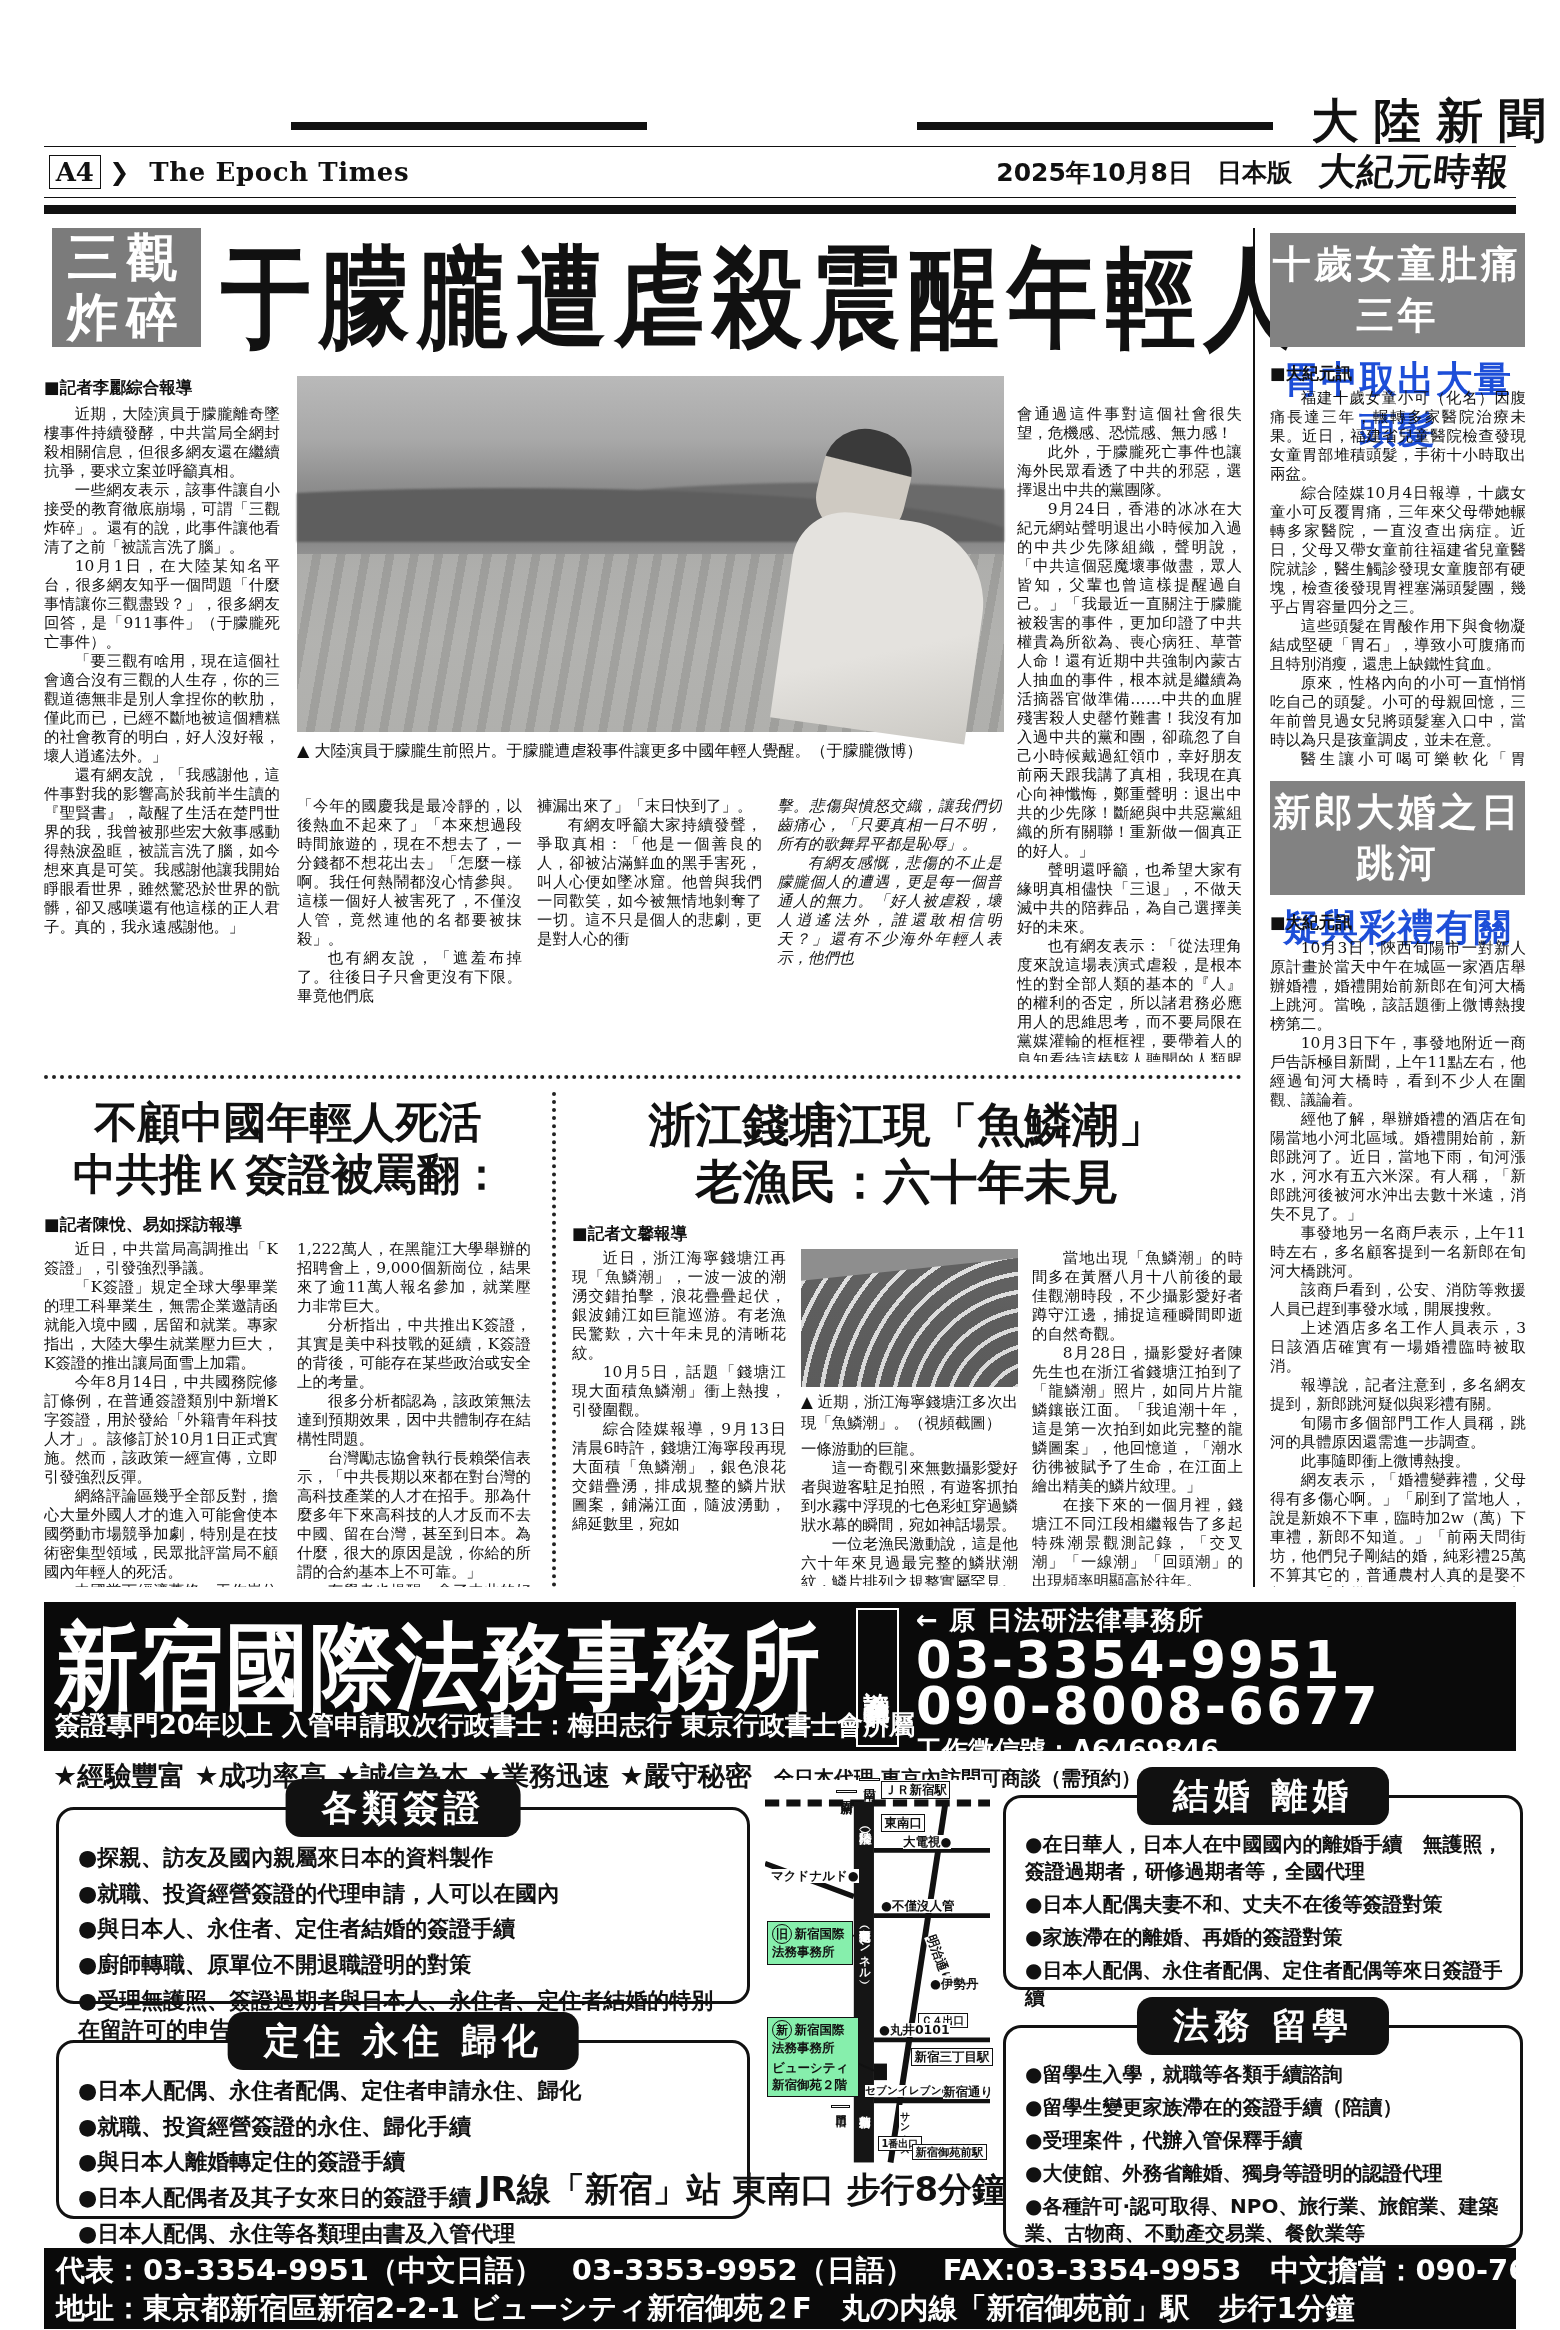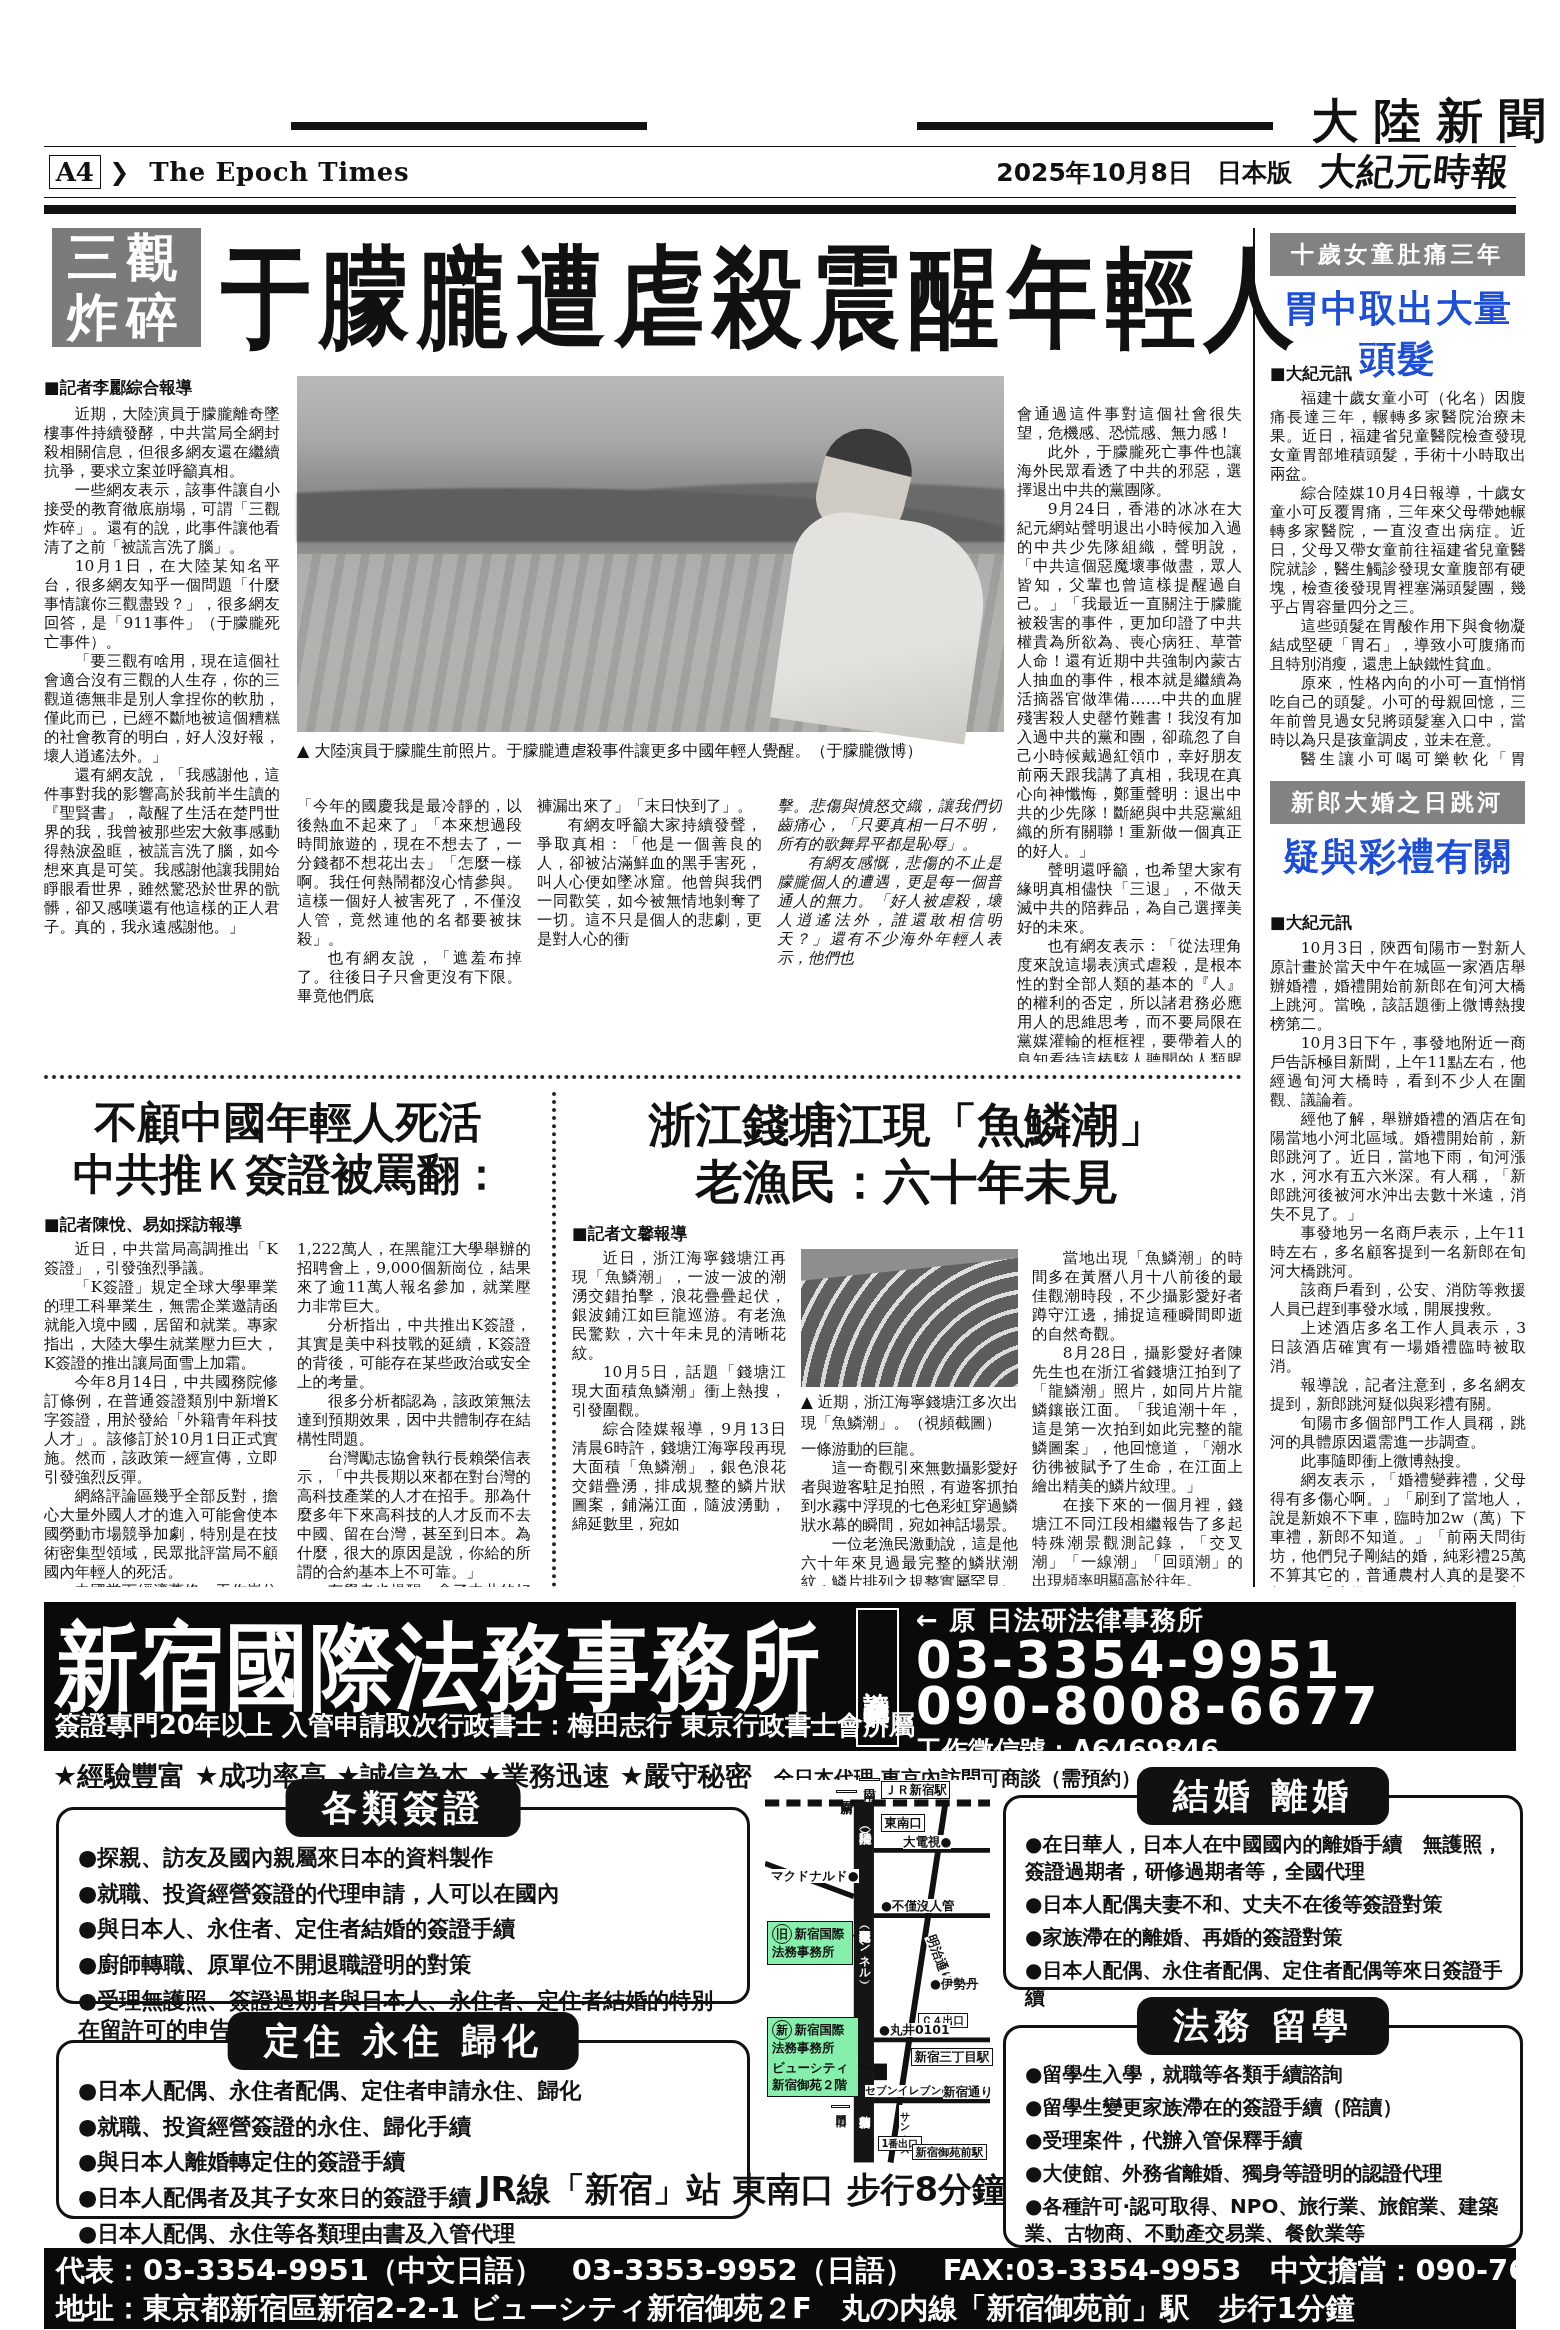--- a/index.html
+++ b/index.html
@@ -43,21 +43,21 @@
   .person .head{position:absolute;right:71px;top:0;width:89px;height:107px;border-radius:42px 42px 36px 36px;
      background:linear-gradient(180deg,#3a3a3a 0 34%,#cfcac2 35%);transform:rotate(14deg);}
   .person .body{position:absolute;right:0;top:89px;width:196px;height:214px;border-radius:53px 83px 0 0;
      background:linear-gradient(160deg,#e4e2de 0 60%,#cbc9c4);transform:rotate(8deg);}
   .caption{font-family:"DejaVu Sans",sans-serif;font-size:16px;line-height:24px;text-align:justify;}
   .vrule{position:absolute;width:1.8px;background:#111;}
   .dotrule-h{position:absolute;height:0;border-top:4.7px dotted #222;}
   .dotrule-v{position:absolute;width:0;border-left:4.7px dotted #222;}
   
   .graytitle{background:#828282;color:#fff;font-weight:bold;text-align:center;
-     font-size:23px;letter-spacing:3.6px;padding:6px 0;}
+     font-size:38px;letter-spacing:3.6px;padding:6px 0;}
   .blacksub{color:#1d4ed8;font-weight:900;text-align:center;font-size:37px;letter-spacing:1.2px;margin-top:8px;}
   
   .headline-sub{position:absolute;text-align:center;font-family:"DejaVu Sans",sans-serif;
      font-weight:900;line-height:1.22;}
   
   .photo-tide{position:absolute;left:801px;top:1249px;width:217px;height:138px;overflow:hidden;
      background:linear-gradient(180deg,#8e8e8e 0 30%,#6f6f6f 45%,#565656 100%);}
   .photo-tide .waves{position:absolute;right:-24px;bottom:-36px;width:249px;height:154px;
      background:repeating-radial-gradient(circle at 95% 105%,#e8e8e8 0 4.2px,#5c5c5c 4.2px 18px);
      transform:rotate(-6deg);opacity:.9;}

